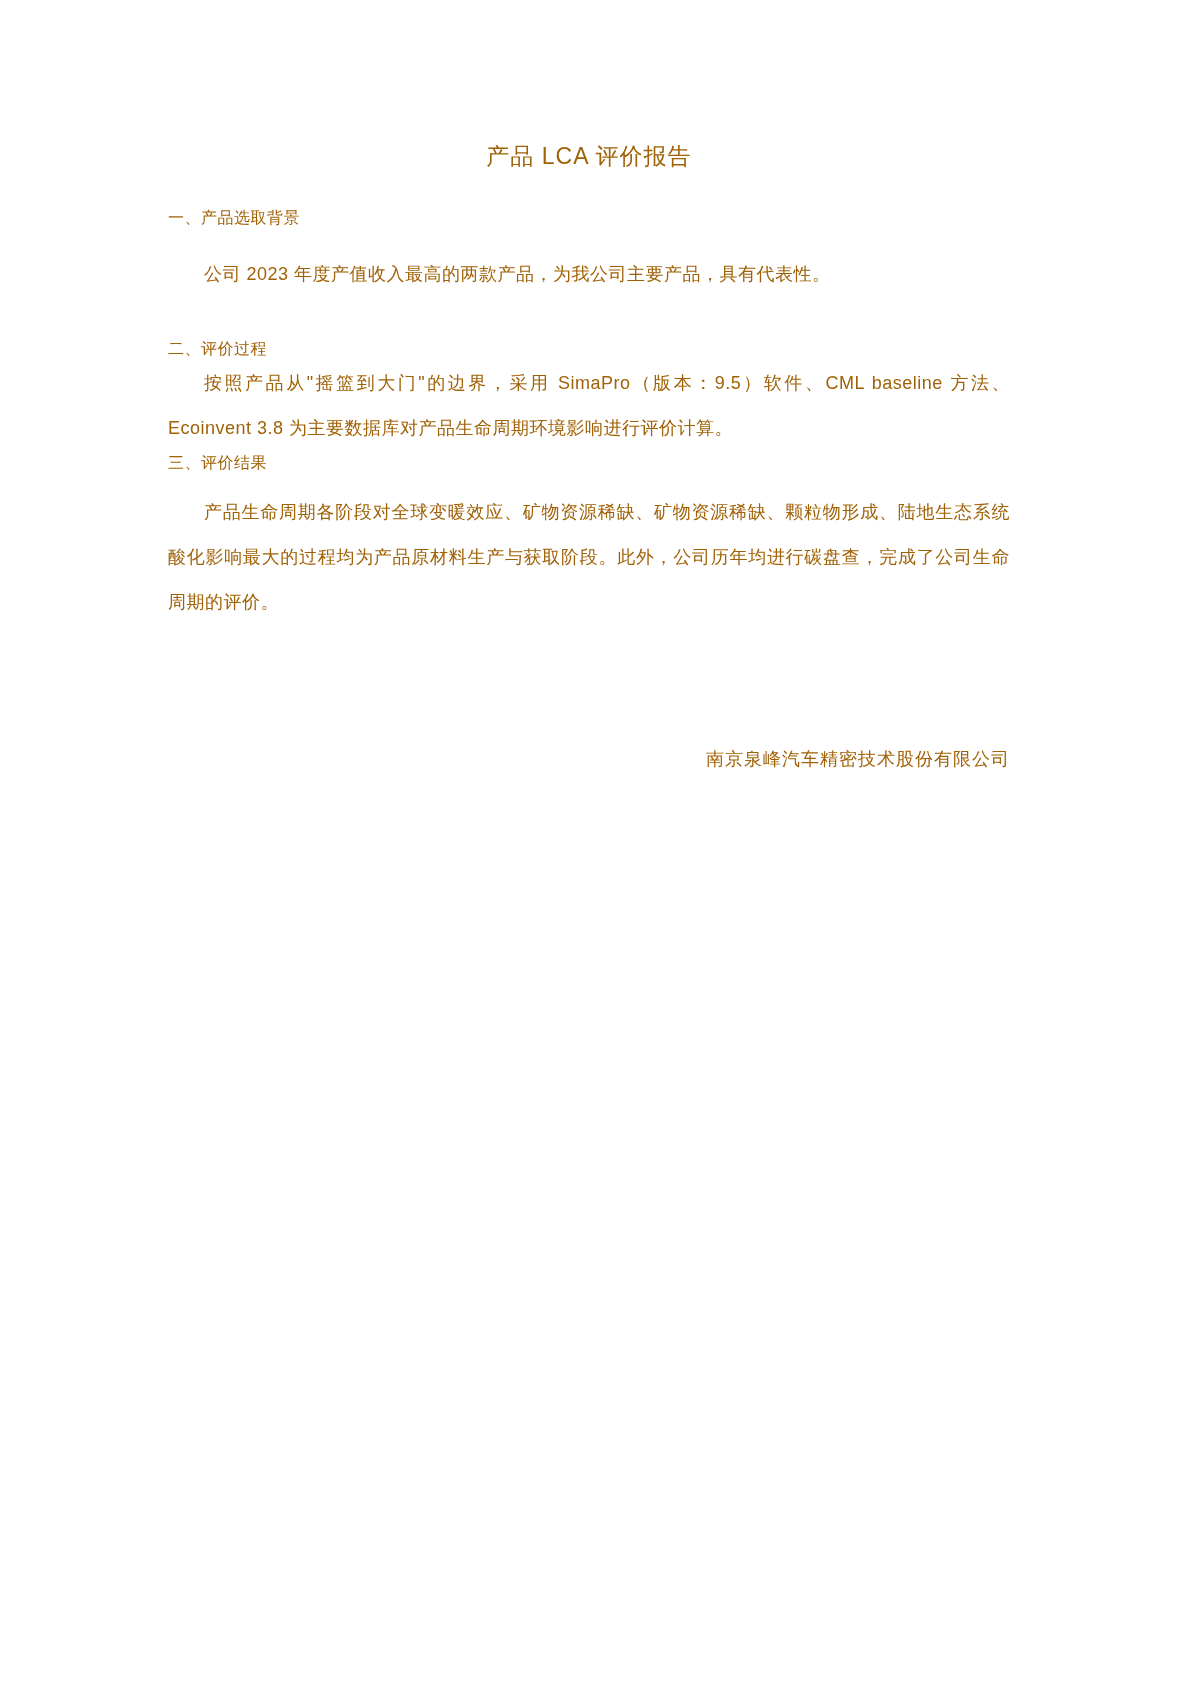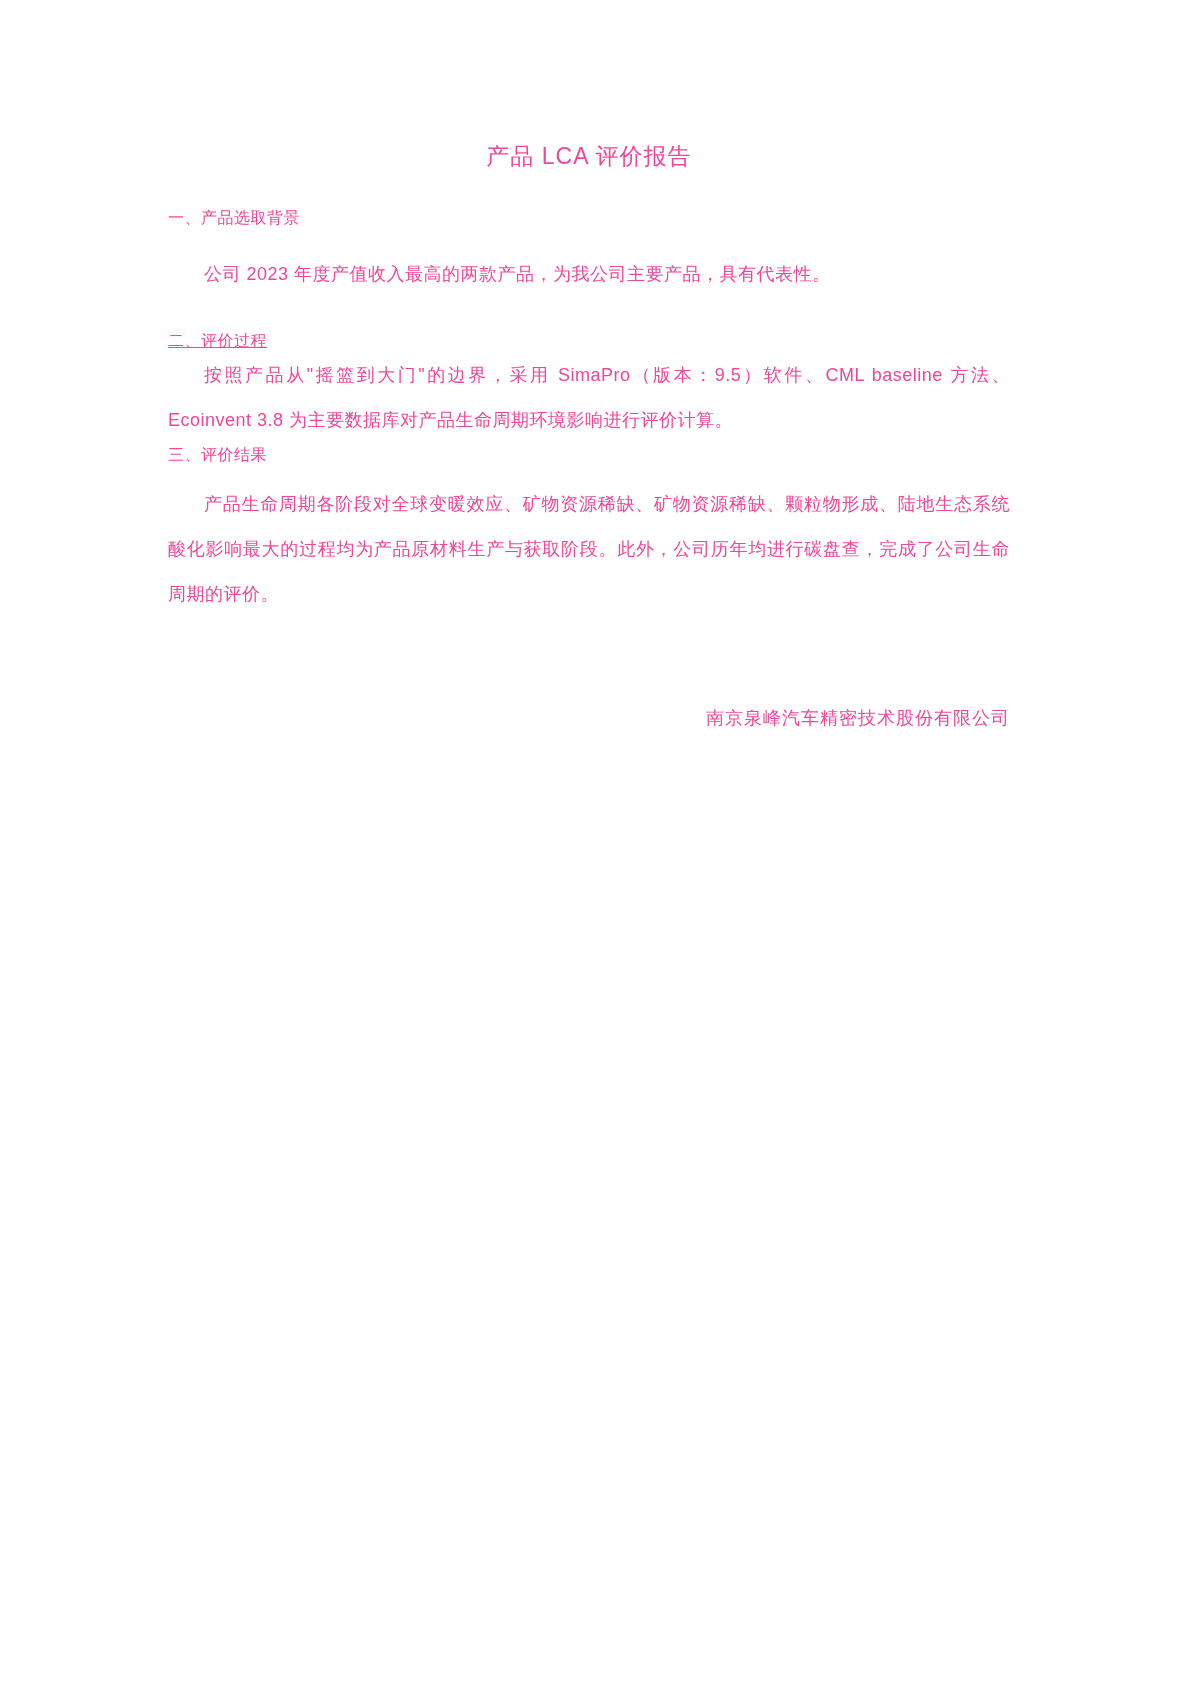--- a/index.html
+++ b/index.html
@@ -6,21 +6,21 @@
     margin: 0;
     padding: 0;
     background: #ffffff;
   }
   .page {
     position: relative;
     width: 1191px;
     height: 1684px;
     box-sizing: border-box;
     background: #ffffff;
-    color: #ec4899;
+    color: #a16207;
     padding: 140px 181px 0 168px;
     font-family: "Liberation Sans", sans-serif;
     overflow: hidden;
   }
   .doc-title {
     font-size: 23px;
     font-weight: 400;
     text-align: center;
     margin: 0;
     line-height: 32px;
@@ -28,38 +28,39 @@
   }
   .section { margin: 0; }
   .section-heading {
     font-size: 16px;
     font-weight: 400;
     margin: 0;
     line-height: 24px;
     letter-spacing: 0.5px;
   }
   .sec-1 .section-heading { margin-top: 34px; }
-  .sec-2 .section-heading { margin-top: 32px; text-decoration: underline; }
+  .sec-2 .section-heading { margin-top: 40px; }
   .sec-3 .section-heading { }
   .body-para {
     font-size: 18px;
     margin: 0;
     line-height: 45px;
     text-align: justify;
     text-indent: 2em;
     letter-spacing: 0.5px;
   }
   .sec-1 .body-para { margin-top: 22px; }
   .sec-2 .body-para { margin-top: 0; }
   .sec-3 .body-para { margin-top: 15px; }
   .signature {
-    margin-top: 86px;
+    margin-top: 120px;
     text-align: right;
     font-size: 18px;
     line-height: 30px;
+    font-family: Liberation Mono, monospace;
   }
   .sig-company { letter-spacing: 1px; }
   .sig-date {
     letter-spacing: 8px;
     margin-right: -8px;
   }
 </style>
 </head>
 <body>
 

